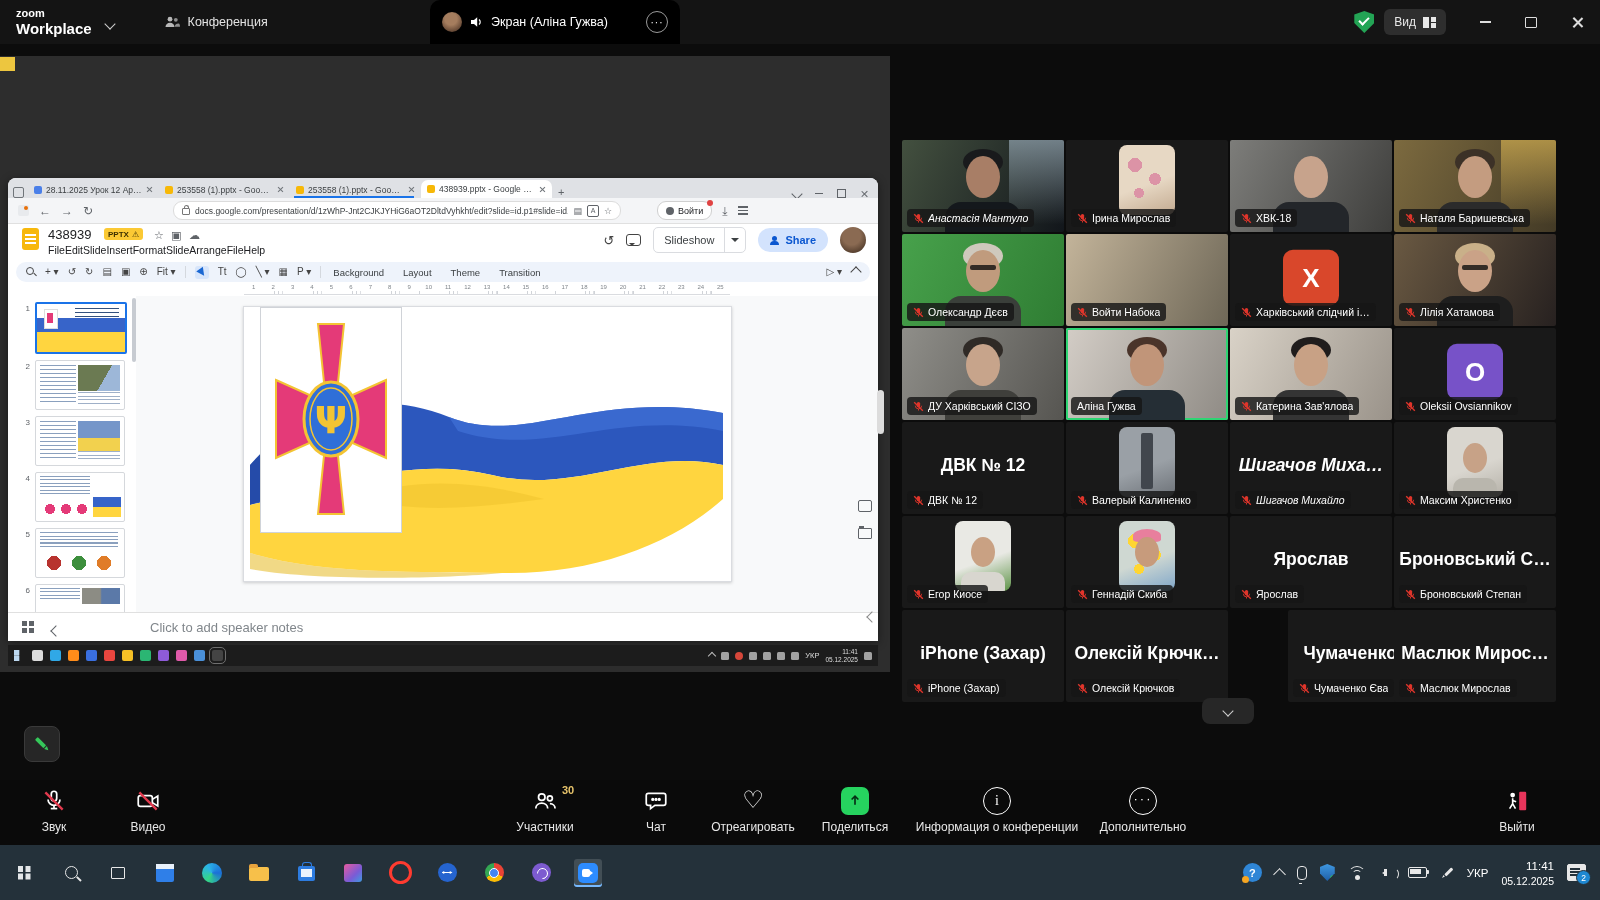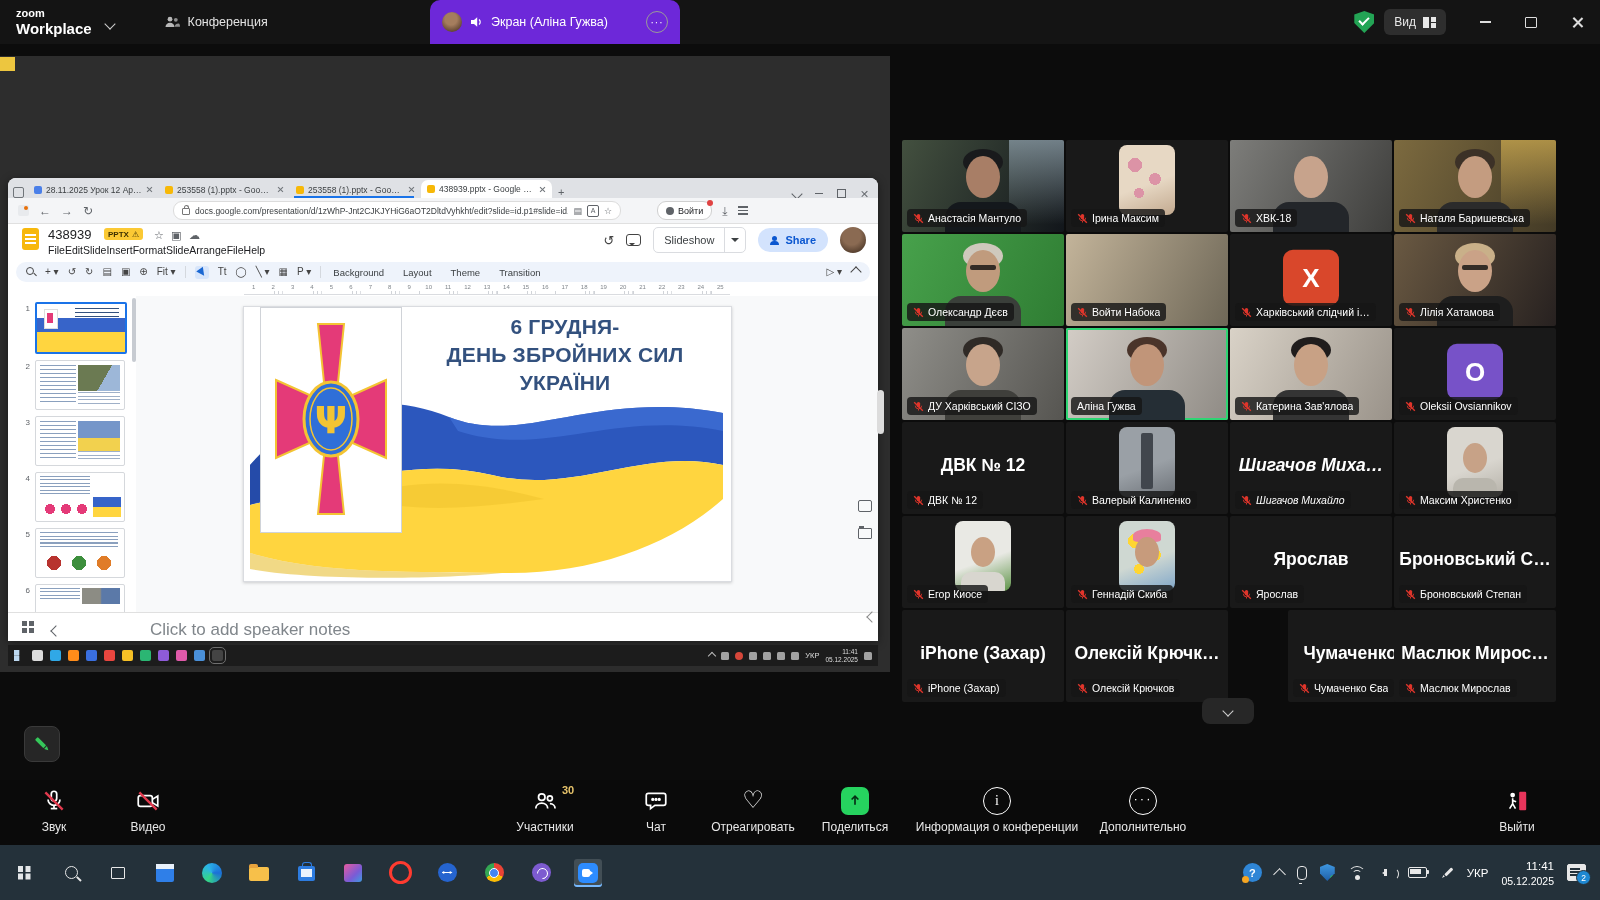--- a/index.html
+++ b/index.html
@@ -9,21 +9,21 @@
   .titlebar{position:absolute;left:0;top:0;width:1600px;height:44px;background:#141414;display:flex;align-items:center;}
   .brand{display:flex;flex-direction:column;margin-left:16px;line-height:1;}
   .brand .b1{font-size:11px;font-weight:700;color:#fff;}
   .brand .b2{font-size:15px;font-weight:700;color:#fff;margin-top:2px;}
   .chev{display:inline-block;width:7px;height:7px;border-left:1.6px solid #cfcfcf;border-top:1.6px solid #cfcfcf;}
   .chev.up{transform:rotate(45deg);}
   .chev.down{transform:rotate(225deg);}
   .chev.left{transform:rotate(-45deg);}
   .brand-chev{margin-left:14px;margin-top:4px;}
   .ztab{display:flex;align-items:center;gap:8px;margin-left:40px;height:44px;padding:0 10px;color:#e4e4e4;font-size:12.5px;}
-  .ztab-active{position:absolute;left:430px;top:0;height:44px;width:250px;background:#6d28d9;border-radius:10px 10px 0 0;display:flex;align-items:center;gap:8px;padding:0 12px;color:#fff;font-size:12.5px;box-sizing:border-box;}
+  .ztab-active{position:absolute;left:430px;top:0;height:44px;width:250px;background:#000000;border-radius:10px 10px 0 0;display:flex;align-items:center;gap:8px;padding:0 12px;color:#fff;font-size:12.5px;box-sizing:border-box;}
   .tab-avatar{width:20px;height:20px;border-radius:50%;background:radial-gradient(circle at 45% 35%,#a57d5e 0 35%,#6b4d39 70%,#3f2d22);flex:0 0 auto;}
   .tab-more{margin-left:auto;width:20px;height:20px;border-radius:50%;border:1.5px solid #9a9a9a;color:#fff;font-size:10px;display:flex;align-items:center;justify-content:center;letter-spacing:1px;}
   .tb-right{position:absolute;right:0;top:0;height:44px;display:flex;align-items:center;gap:0;}
   .shield-ok{width:20px;height:22px;background:#23a455;clip-path:polygon(50% 0,100% 16%,100% 55%,50% 100%,0 55%,0 16%);position:relative;margin-right:10px;}
   .shield-ok i{position:absolute;left:5px;top:6px;width:8px;height:4px;border-left:2px solid #fff;border-bottom:2px solid #fff;transform:rotate(-45deg);}
   .view-pill{display:flex;align-items:center;gap:7px;background:#2e2e2e;border-radius:6px;height:26px;padding:0 10px;color:#e8e8e8;font-size:12px;margin-right:16px;}
   .grid-ic{position:relative;width:13px;height:11px;}
   .grid-ic b{position:absolute;background:#e8e8e8;}
   .grid-ic .g1{left:0;top:0;width:6px;height:11px;}
   .grid-ic .g2{left:8px;top:0;width:5px;height:5px;}
@@ -137,21 +137,21 @@
   .stitle{position:absolute;left:162px;top:6px;width:318px;text-align:center;font-size:21px;font-weight:700;color:#33517e;line-height:28px;letter-spacing:.2px;z-index:2;}
   .flag{position:absolute;left:0px;top:40px;width:487px;height:232px;z-index:1;}
   .activation{position:absolute;left:520px;top:264px;width:215px;color:#9aa0a6;z-index:5;}
   .activation .a1{font-size:11.5px;}
   .activation .a2{font-size:7.5px;line-height:9px;margin-top:2px;}
   .sidetools{position:absolute;right:6px;top:322px;display:flex;flex-direction:column;gap:16px;align-items:center;}
   .st1{width:12px;height:10px;border:1.3px solid #5f6368;border-radius:2px;}
   .st2{width:12px;height:9px;border:1.3px solid #5f6368;border-radius:1px;position:relative;}
   .st2:before{content:"";position:absolute;left:0;top:-3px;width:5px;height:2px;background:#5f6368;}
   .notes{position:absolute;left:0;top:434px;width:870px;height:28px;border-top:1px solid #e0e0e0;background:#fff;}
-  .notes .ph{position:absolute;left:142px;top:7px;font-size:17px;color:#80868b;}
+  .notes .ph{position:absolute;left:142px;top:7px;font-size:13px;color:#80868b;}
   .notes .gi{position:absolute;left:14px;top:8px;width:5px;height:5px;background:#5f6368;box-shadow:7px 0 #5f6368,0 7px #5f6368,7px 7px #5f6368;}
   .notes .bk{position:absolute;left:44px;top:8px;}
   .notes .bk .chev{border-color:#5f6368;}
   
   .staskbar{position:absolute;left:8px;top:589px;width:870px;height:21px;background:#1c1c1c;display:flex;align-items:center;padding:0 6px;box-sizing:border-box;}
   .sapps{display:flex;gap:7px;align-items:center;}
   .sapp{width:11px;height:11px;border-radius:2px;}
   .sapp.on{outline:1px solid #6f6f6f;outline-offset:2px;background-color:#444!important;}
   .swin{width:11px;height:11px;background:linear-gradient(#cfe3f5,#cfe3f5);clip-path:polygon(0 0,47% 0,47% 47%,0 47%,0 53%,47% 53%,47% 100%,0 100%,0 0);box-shadow:inset 0 0 0 20px #bcd7ef;}
   .stray{margin-left:auto;display:flex;align-items:center;gap:6px;}
@@ -525,25 +525,20 @@
                 <polygon points="52,10 78,10 71,78 59,78"></polygon>
                 <polygon points="59,132 71,132 78,200 52,200"></polygon>
                 <polygon points="10,66 59,88 59,122 10,144"></polygon>
                 <polygon points="120,66 71,88 71,122 120,144"></polygon>
               </g>
               <ellipse cx="65" cy="105" rx="27" ry="37" fill="#2f6fd8" stroke="#f3c433" stroke-width="3"></ellipse>
               <ellipse cx="65" cy="105" rx="21" ry="31" fill="none" stroke="#f3c433" stroke-width="1.5"></ellipse>
               <text x="65" y="119" text-anchor="middle" font-size="38" font-weight="bold" fill="#f3c433" font-family="DejaVu Sans, sans-serif">Ψ</text>
             </svg>
           </div>
-          <div class="stitle">
-            <div>6 ГРУДНЯ-</div>
-            <div>ДЕНЬ ЗБРОЙНИХ СИЛ</div>
-            <div>УКРАЇНИ</div>
-          </div>
         </div>
       </div>
 
       <div class="sidetools">
         <span class="st1"></span>
         <span class="st2"></span>
       </div>
 
       <div class="notes">
         <span class="gi"></span>
@@ -584,21 +579,21 @@
 
   <div class="scrollpill"></div>
   <div class="collapse">
       <span class="chev left"></span>
     </div>
   <div class="fab">
       <span class="pencil"></span>
     </div>
 
   <div id="grid">
-      <div class="tile" style="left: 902px; top: 140px; background: linear-gradient(115deg, rgb(67, 80, 63), rgb(18, 22, 27));">
+      <div class="tile" style="left: 902px; top: 140px; background: linear-gradient(115deg, rgb(67, 80, 63), rgb(18, 22, 27)); font-style: italic;">
         <div class="vband" style="background: linear-gradient(rgb(141, 158, 169), transparent 92%);"></div>
         <div class="phair" style="background: rgb(25, 26, 28);"></div>
         <div class="phead" style="background: rgb(168, 126, 102);"></div>
         <div class="pshould" style="background: rgb(20, 24, 28);"></div>
         <div class="nlabel">
           <svg width="11" height="11" viewBox="0 0 12 12">
             <rect x="4.2" y="1" width="3.6" height="6" rx="1.8" fill="#e0352b"></rect>
             <path d="M2.6,5.2a3.4,3.4 0 0 0 6.8,0" stroke="#e0352b" stroke-width="1" fill="none"></path>
             <line x1="6" y1="8.6" x2="6" y2="10.4" stroke="#e0352b" stroke-width="1"></line>
             <line x1="1.3" y1="1.3" x2="10.7" y2="10.7" stroke="#e0352b" stroke-width="1.5"></line>
@@ -610,21 +605,21 @@
         <div class="avbox" style="background: linear-gradient(160deg, rgb(231, 216, 196) 0px, rgb(231, 216, 196) 55%, rgb(194, 169, 143));">
           <div class="avdots" style="background: radial-gradient(7px at 16px 20px, rgb(220, 147, 166) 0px, rgb(220, 147, 166) 7px, transparent 7px), radial-gradient(6px at 36px 34px, rgb(220, 147, 166) 0px, rgb(220, 147, 166) 6px, transparent 6px), radial-gradient(5px at 20px 48px, rgb(220, 147, 166) 0px, rgb(220, 147, 166) 5px, transparent 5px);"></div>
         </div>
         <div class="nlabel">
           <svg width="11" height="11" viewBox="0 0 12 12">
             <rect x="4.2" y="1" width="3.6" height="6" rx="1.8" fill="#e0352b"></rect>
             <path d="M2.6,5.2a3.4,3.4 0 0 0 6.8,0" stroke="#e0352b" stroke-width="1" fill="none"></path>
             <line x1="6" y1="8.6" x2="6" y2="10.4" stroke="#e0352b" stroke-width="1"></line>
             <line x1="1.3" y1="1.3" x2="10.7" y2="10.7" stroke="#e0352b" stroke-width="1.5"></line>
           </svg>
-          <span>Ірина Максим</span>
+          <span>Ірина Мирослав</span>
         </div>
       </div>
       <div class="tile" style="left: 1230px; top: 140px; background: linear-gradient(115deg, rgb(125, 125, 122), rgb(62, 62, 60));">
         <div class="phead" style="background: rgb(199, 163, 140);"></div>
         <div class="pshould" style="background: rgb(35, 38, 42);"></div>
         <div class="nlabel">
           <svg width="11" height="11" viewBox="0 0 12 12">
             <rect x="4.2" y="1" width="3.6" height="6" rx="1.8" fill="#e0352b"></rect>
             <path d="M2.6,5.2a3.4,3.4 0 0 0 6.8,0" stroke="#e0352b" stroke-width="1" fill="none"></path>
             <line x1="6" y1="8.6" x2="6" y2="10.4" stroke="#e0352b" stroke-width="1"></line>

